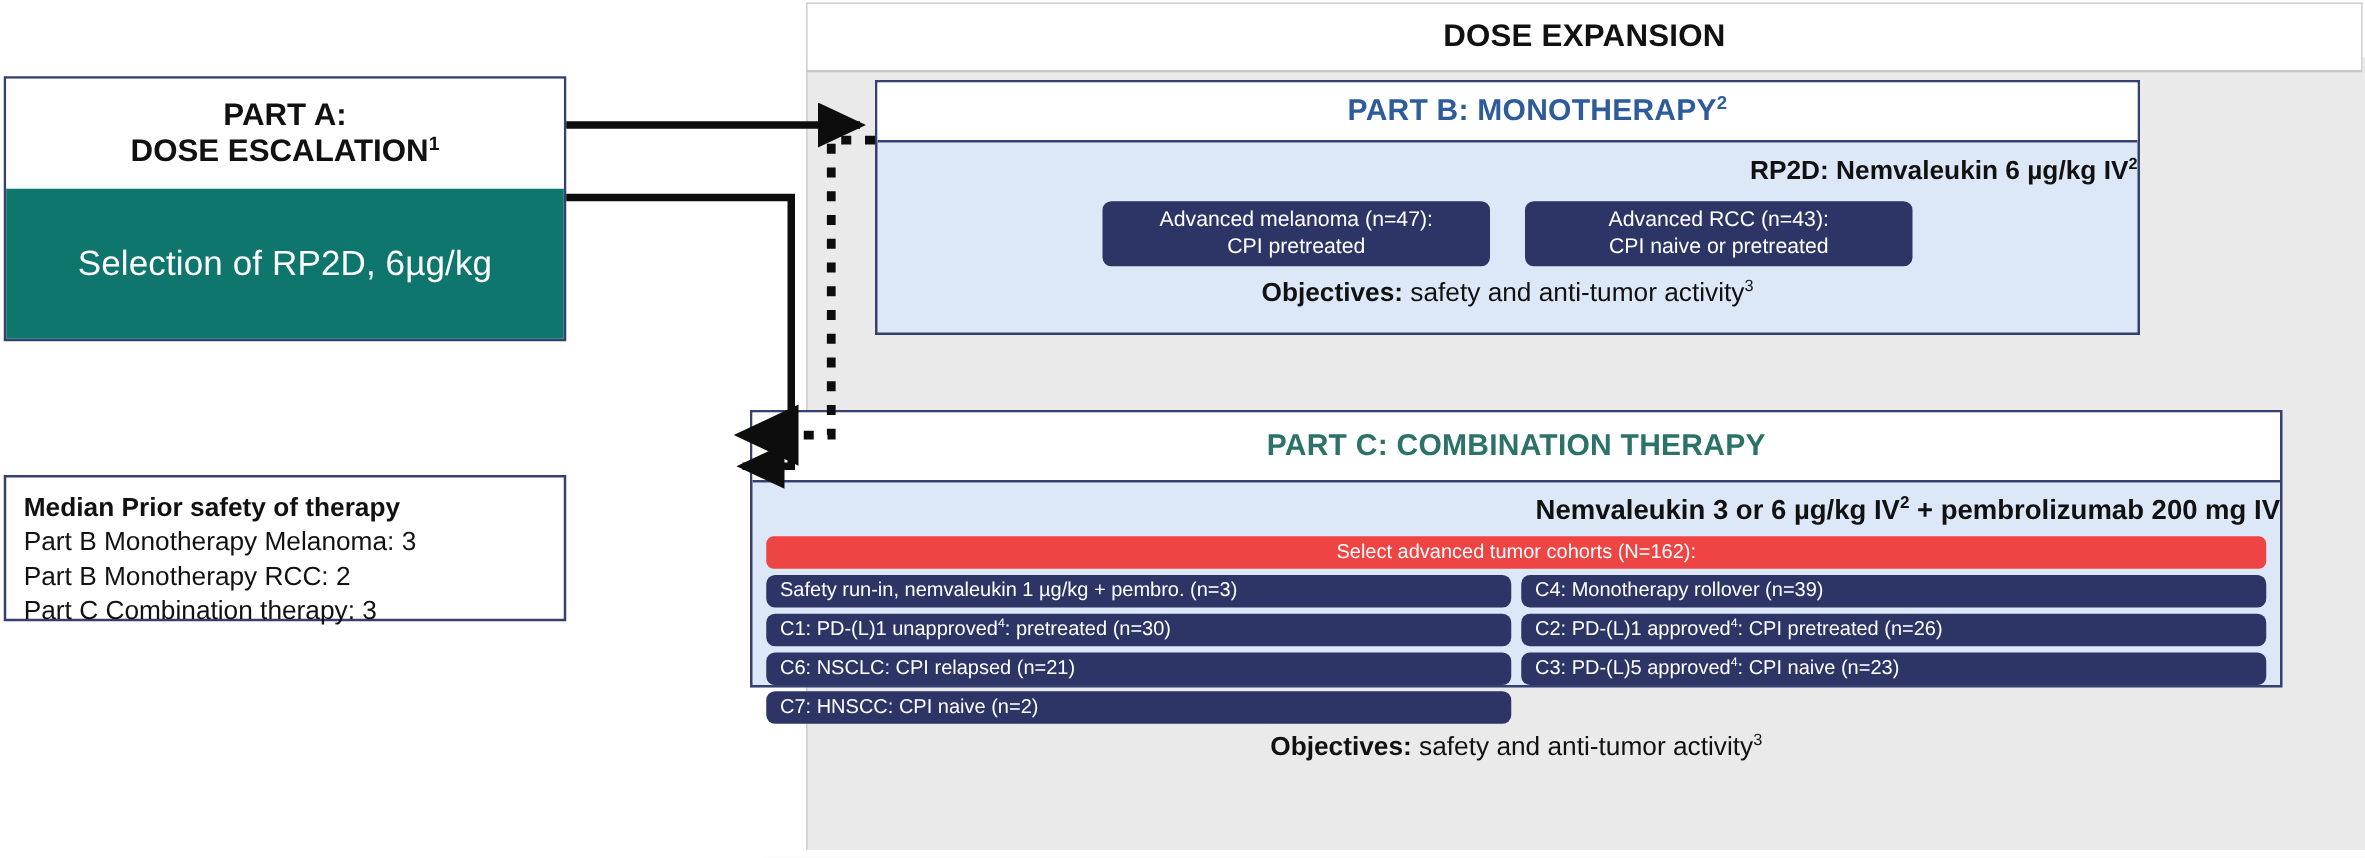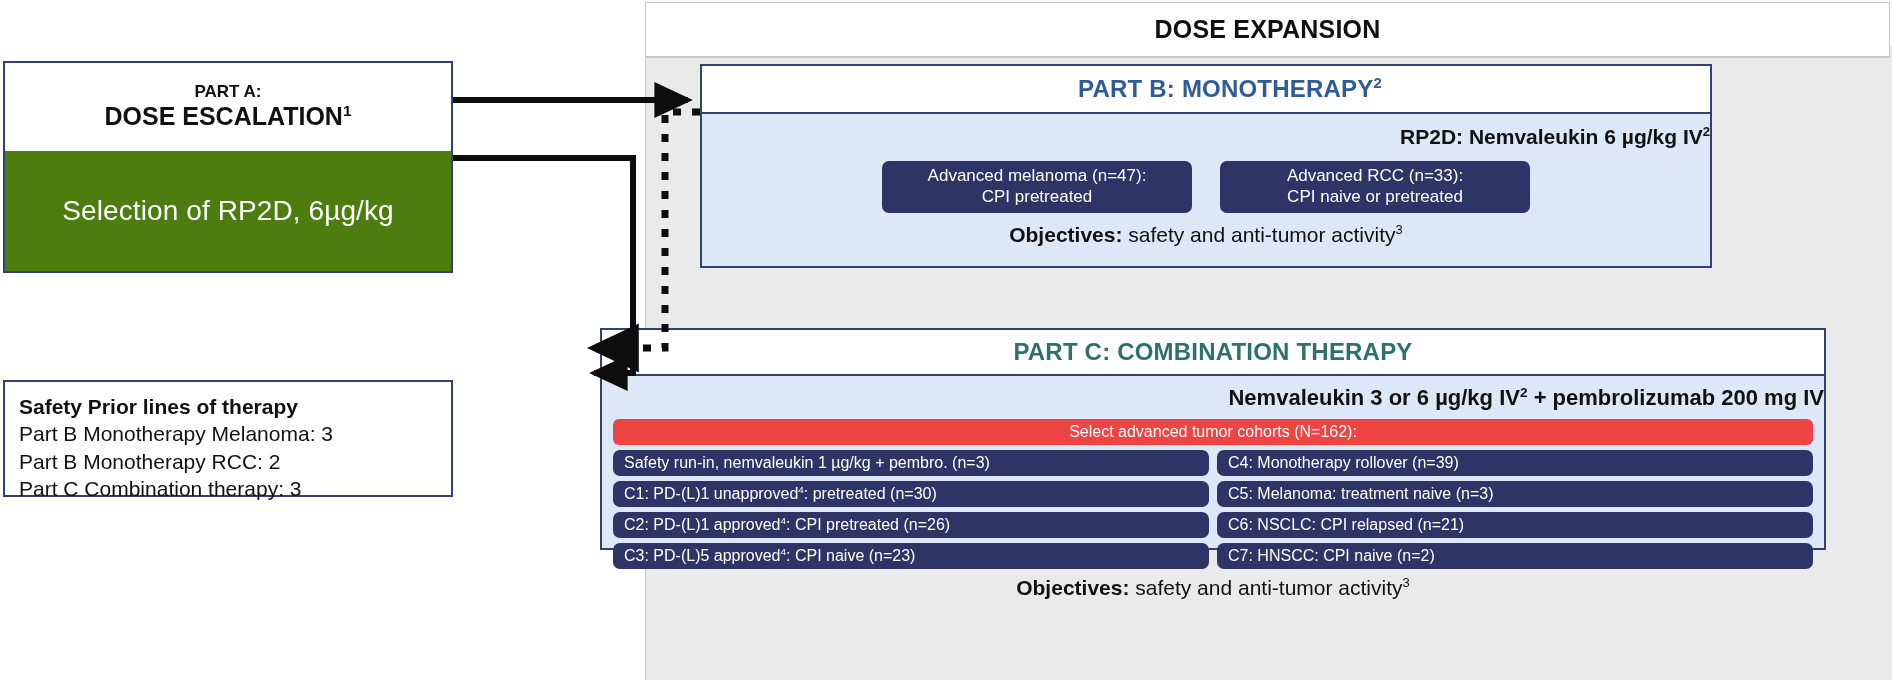--- a/index.html
+++ b/index.html
@@ -28,24 +28,24 @@
 
   
   .partA{
     position:absolute;left:3px;top:61px;width:450px;height:212px;
     border:2px solid #35406e;box-sizing:border-box;background:#fff;
   }
   .partA-top{
     height:88px;display:flex;flex-direction:column;align-items:center;justify-content:center;
     background:#fff;
   }
-  .partA-top .l1{font-size:17px;font-weight:bold;line-height:1.18;color:#111;}
+  .partA-top .l1{font-size:25px;font-weight:bold;line-height:1.18;color:#111;}
   .partA-top .l2{font-size:25px;font-weight:bold;line-height:1.18;color:#111;}
   .partA-bot{
-    position:absolute;left:0;top:88px;right:0;bottom:0;background:#4d7c0f;
+    position:absolute;left:0;top:88px;right:0;bottom:0;background:#0f766e;
     display:flex;align-items:center;justify-content:center;
   }
   .partA-bot .t{font-size:28px;color:#fff;font-weight:normal;letter-spacing:.1px;}
 
   sup{font-size:.62em;vertical-align:super;line-height:0;}
 
   
   .median-box{
     position:absolute;left:3px;top:380px;width:450px;height:117px;
     border:2px solid #35406e;box-sizing:border-box;background:#fff;
@@ -84,21 +84,21 @@
   .partB .regimen{margin-top:11px;}
   .partB .cohort-row{
     display:flex;justify-content:center;gap:28px;margin-top:12px;padding:0 30px;
   }
   .partB .cohort{width:310px;height:52px;justify-content:center;text-align:center;}
   .partB .cohort .ct{font-size:17px;}
   .partB .objectives{margin-top:10px;}
 
   
   .partC{left:600px;top:328px;width:1226px;height:222px;}
-  .partC .title-strip{height:46px;text-align:center;}
+  .partC .title-strip{height:56px;text-align:center;}
   .partC .title-strip .t{color:#2d7268;}
   .partC .regimen{margin-top:9px;font-size:22px;}
   .partC .inner{padding:0 11px;margin-top:8px;}
   .partC .bar-wide{
     width:100%;height:26px;border-radius:6px;background:#ef4444;color:#fff;
     display:flex;align-items:center;justify-content:center;box-sizing:border-box;
   }
   .partC .bar-wide .ct{font-size:16px;}
   .partC .grid{display:flex;flex-wrap:wrap;gap:5px 8px;margin-top:5px;}
   .partC .grid .cohort{width:calc(50% - 4px);height:26px;padding-left:11px;}
@@ -122,41 +122,41 @@
     <div class="partA-top">
       <div class="l1">PART A:</div>
       <div class="l2"><span>DOSE ESCALATION</span><sup>1</sup></div>
     </div>
     <div class="partA-bot">
       <span class="t">Selection of RP2D, 6µg/kg</span>
     </div>
   </div>
 
   <div class="median-box">
-    <div class="hd">Safety Prior lines of therapy</div>
+    <div class="hd">Median Prior safety of therapy</div>
     <div class="ln">Part B Monotherapy Melanoma: 3</div>
     <div class="ln">Part B Monotherapy RCC: 2</div>
     <div class="ln">Part C Combination therapy: 3</div>
   </div>
 
   <div class="trialbox partB">
     <div class="title-strip">
       <span class="t"><span>PART B: MONOTHERAPY</span><sup>2</sup></span>
     </div>
     <div class="regimen"><span>RP2D: Nemvaleukin 6 µg/kg IV</span><sup>2</sup></div>
     <div class="cohort-row">
       <div class="cohort center">
         <span class="ct">
           <span>Advanced melanoma (n=47):</span><br>
           <span>CPI pretreated</span>
         </span>
       </div>
       <div class="cohort center">
         <span class="ct">
-          <span>Advanced RCC (n=33):</span><br>
+          <span>Advanced RCC (n=43):</span><br>
           <span>CPI naive or pretreated</span>
         </span>
       </div>
     </div>
     <div class="objectives"><b>Objectives:</b><span> safety and anti-tumor activity</span><sup>3</sup></div>
   </div>
 
   <div class="trialbox partC">
     <div class="title-strip">
       <span class="t">PART C: COMBINATION THERAPY</span>
@@ -171,23 +171,20 @@
       <div class="grid">
         <div class="cohort">
             <span class="ct"><span>Safety run-in, nemvaleukin 1 µg/kg + pembro. (n=3)</span><sup></sup><span></span></span>
           </div>
         <div class="cohort">
             <span class="ct"><span>C4: Monotherapy rollover (n=39)</span><sup></sup><span></span></span>
           </div>
 
         <div class="cohort">
             <span class="ct"><span>C1: PD-(L)1 unapproved</span><sup>4</sup><span>: pretreated (n=30)</span></span>
-          </div>
-        <div class="cohort">
-            <span class="ct"><span>C5: Melanoma: treatment naive (n=3)</span><sup></sup><span></span></span>
           </div>
 
         <div class="cohort">
             <span class="ct"><span>C2: PD-(L)1 approved</span><sup>4</sup><span>: CPI pretreated (n=26)</span></span>
           </div>
         <div class="cohort">
             <span class="ct"><span>C6: NSCLC: CPI relapsed (n=21)</span><sup></sup><span></span></span>
           </div>
 
         <div class="cohort">

